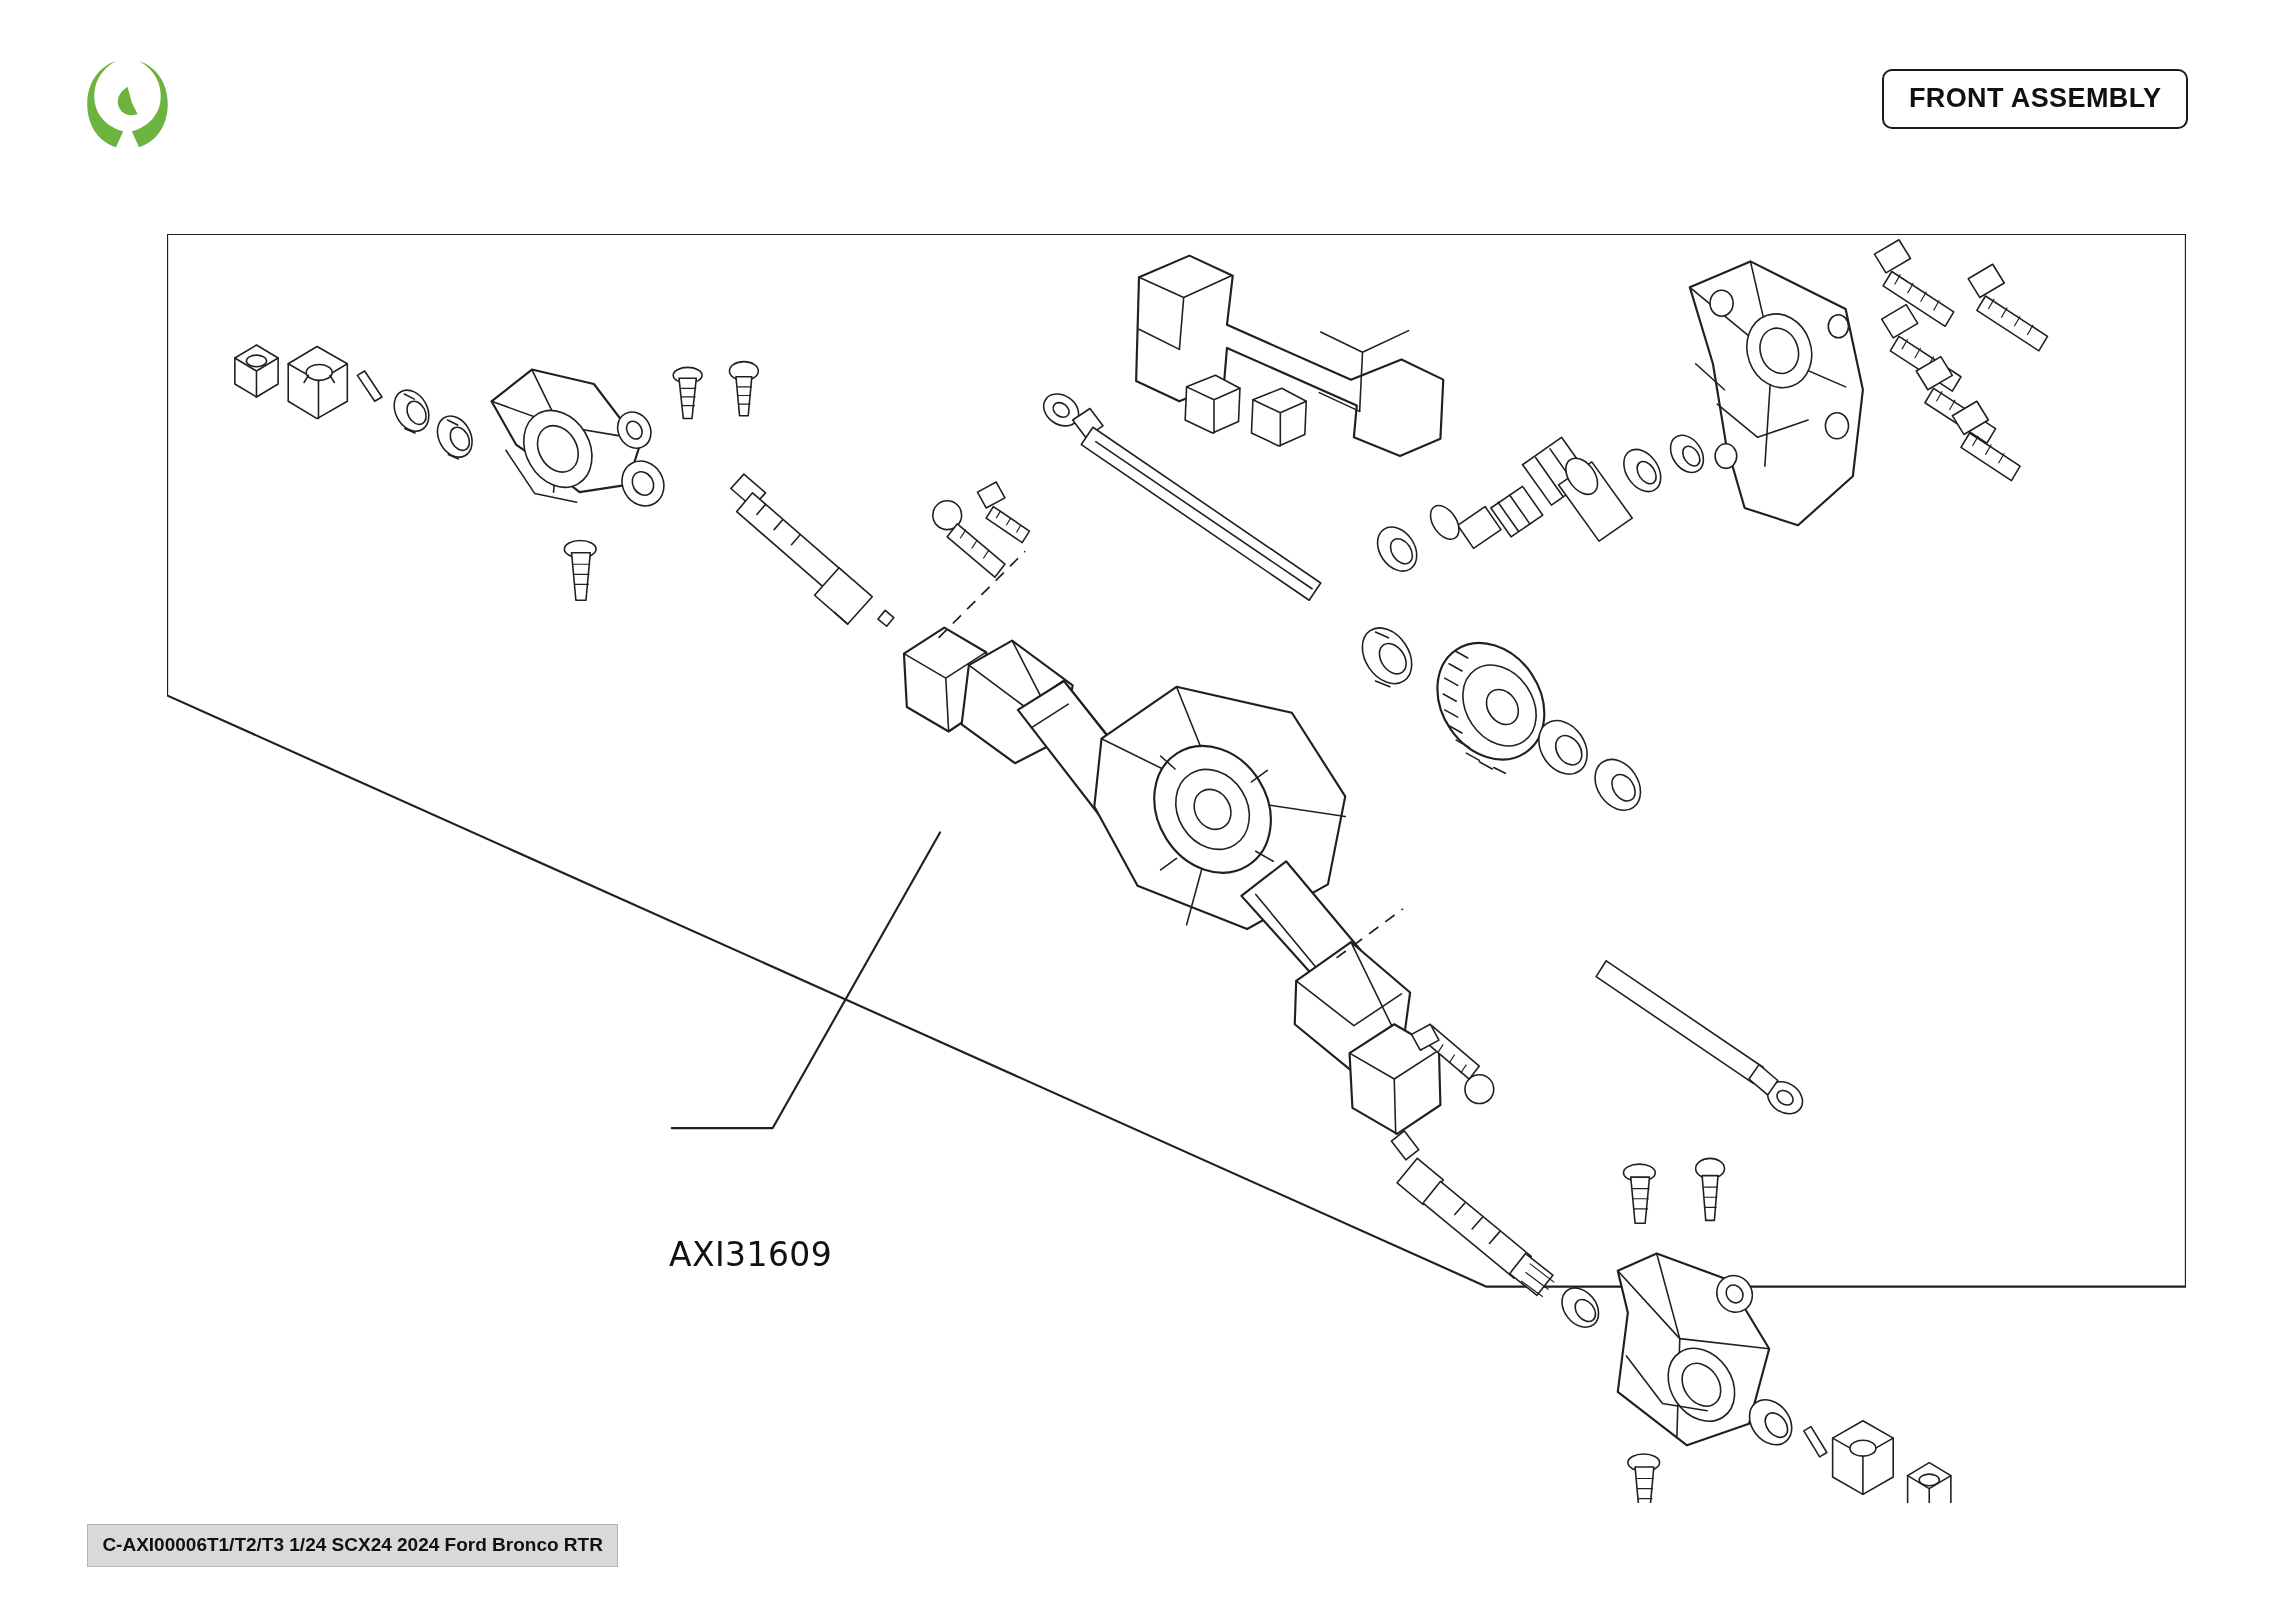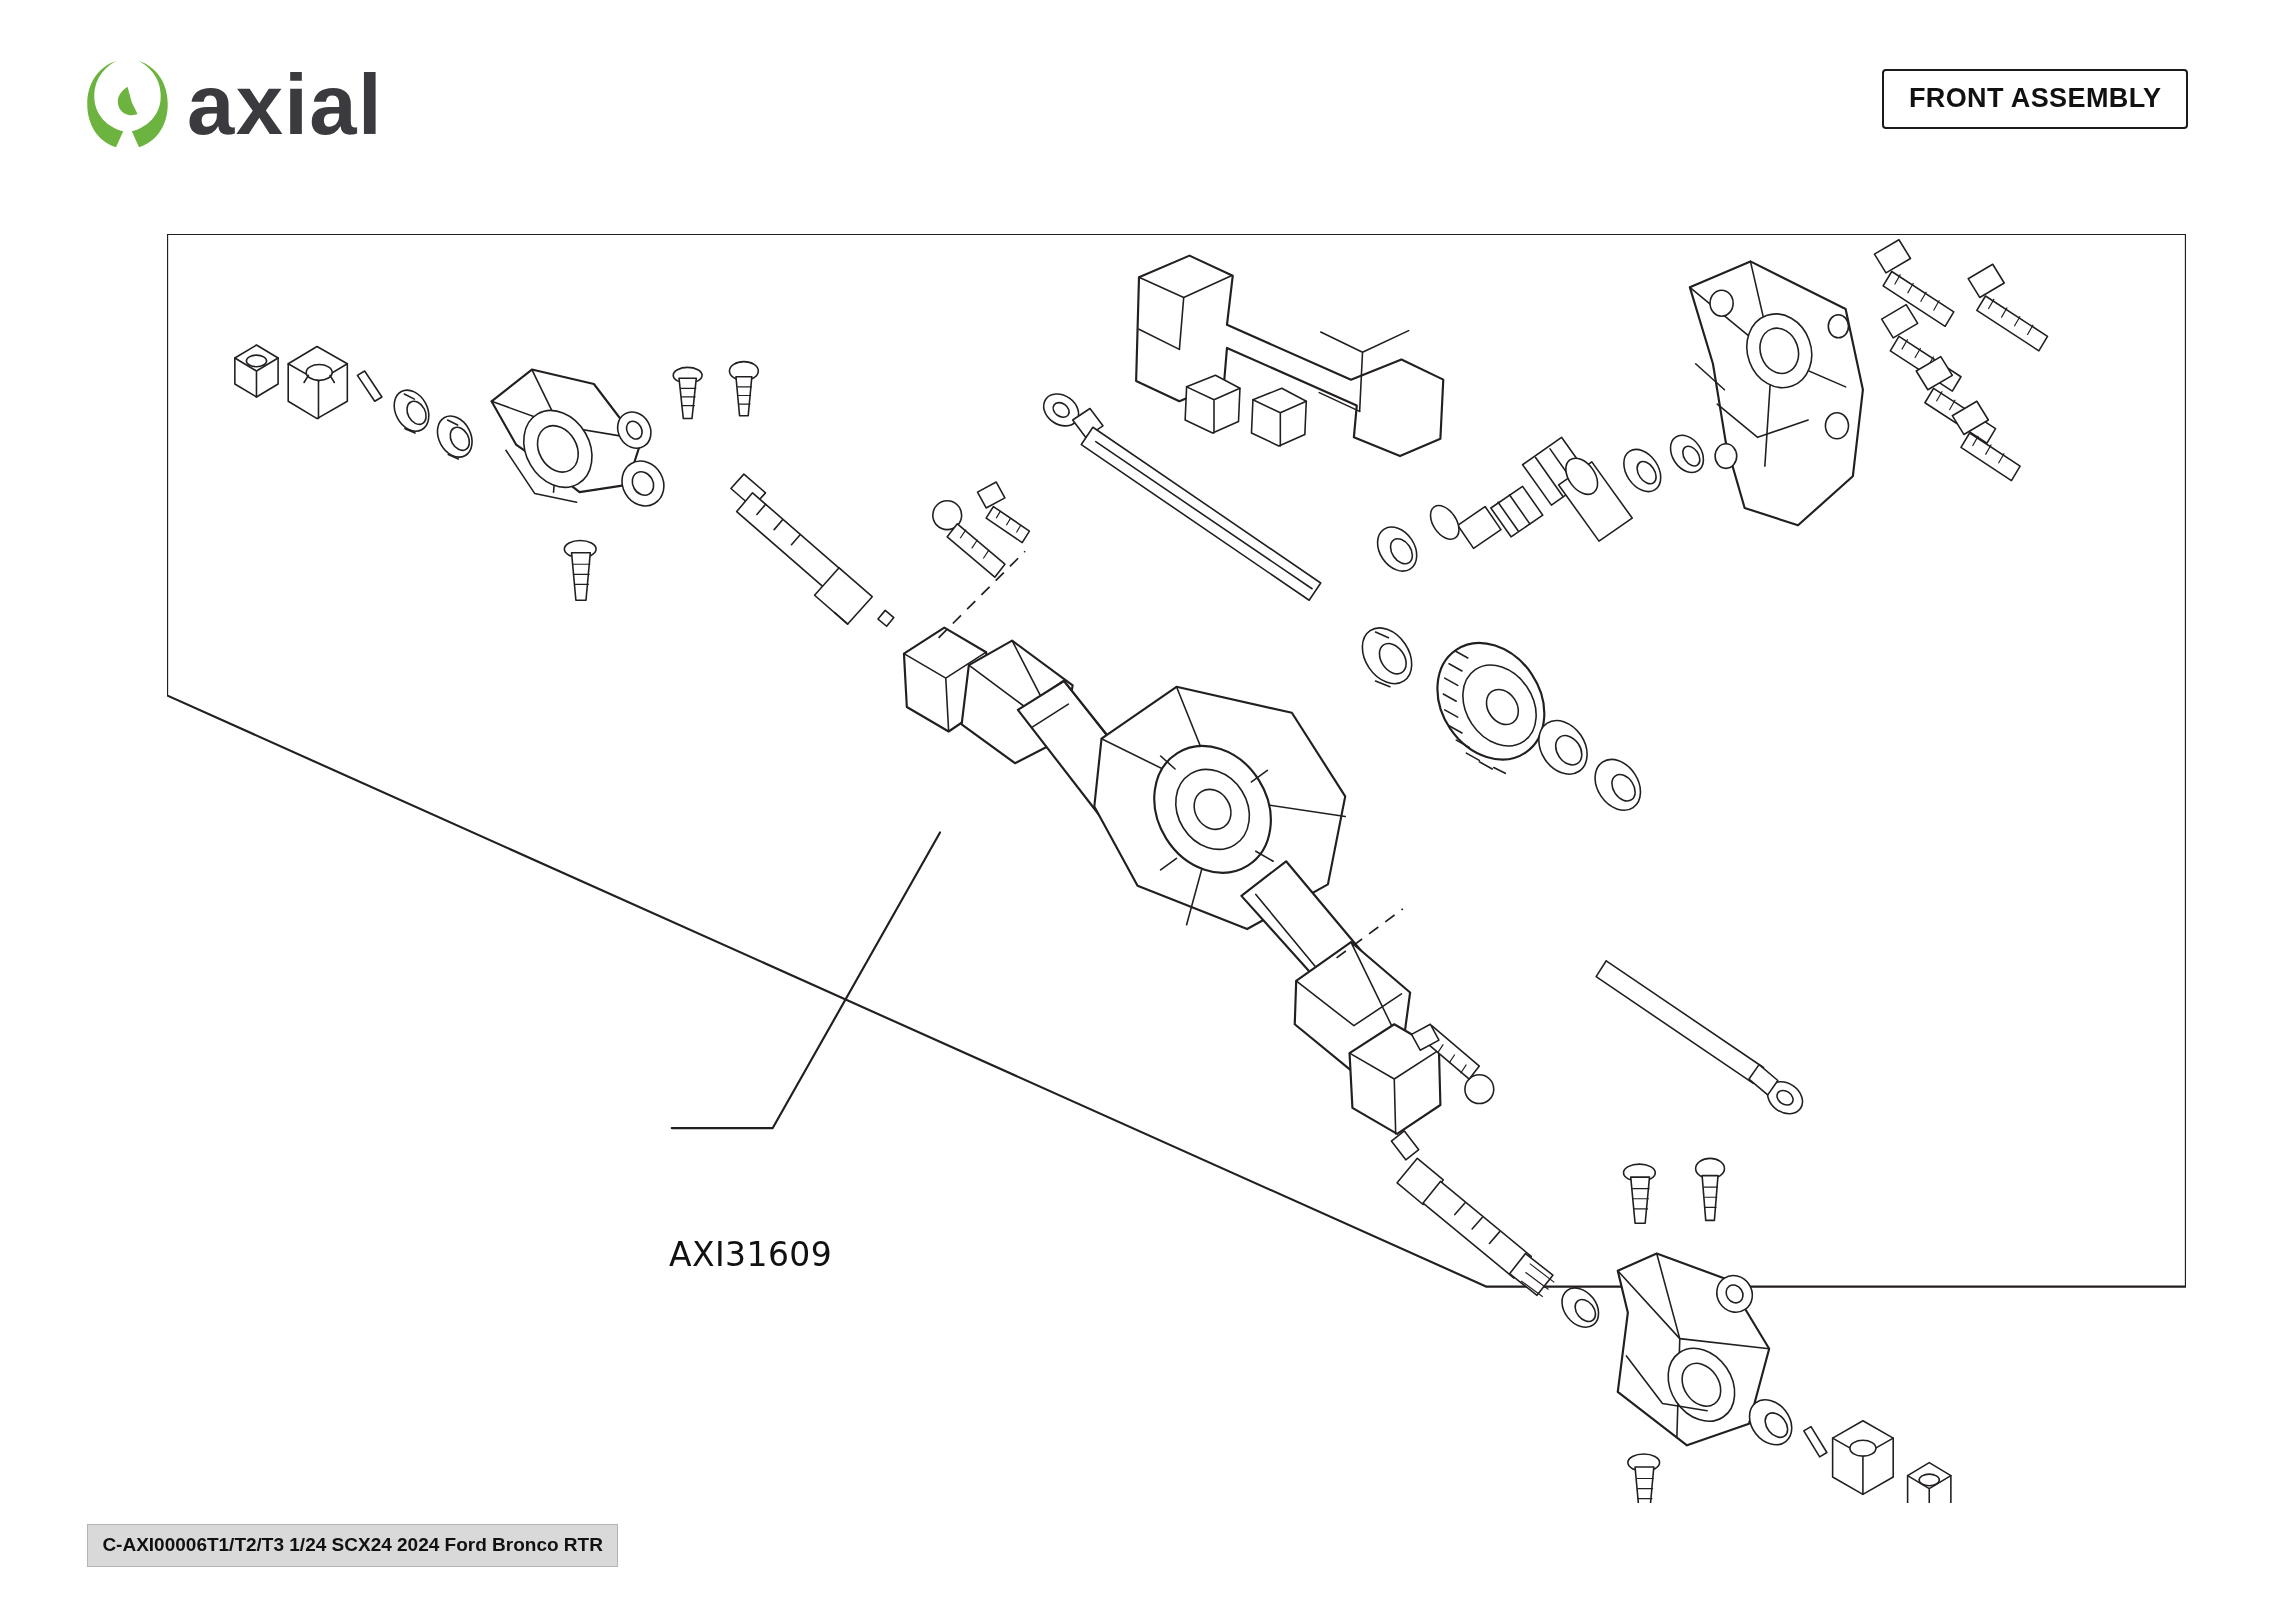--- a/index.html
+++ b/index.html
@@ -35,21 +35,21 @@
     font-weight: 700;
     line-height: 1;
     text-transform: lowercase;
   }
 
   #assembly-badge {
     position: absolute;
     right: 85px;
     top: 69px;
     border: 2.2px solid #1a1a1a;
-    border-radius: 4px;
+    border-radius: 10px;
     padding: 11.5px 24.5px 13px 24.5px;
     font-size: 27px;
     font-weight: 700;
     letter-spacing: 0.4px;
     color: #111;
     background: #fff;
     white-space: nowrap;
     margin-left: 8px;
   }
 
@@ -102,21 +102,20 @@
 <body>
 
 <div id="header-logo">
   <span id="logo-mark">
     <svg viewBox="0 0 112 128" width="81" height="92" aria-hidden="true">
       <path d="M40 4 C18 16 8 36 10 58 C12 80 28 96 50 102 L40 124 C14 116 0 92 0 64 C0 34 16 12 40 4 Z" fill="#6cb33f"></path>
       <path d="M72 4 C94 16 104 36 102 58 C100 80 84 96 62 102 L72 124 C98 116 112 92 112 64 C112 34 96 12 72 4 Z" fill="#6cb33f"></path>
       <path d="M56 40 C44 48 40 58 44 68 C48 78 60 82 70 78 L62 62 Z" fill="#6cb33f"></path>
     </svg>
   </span>
-  <span id="logo-wordmark">axial</span>
 </div>
 
 <div id="assembly-badge">FRONT ASSEMBLY</div>
 
 <div id="diagram-frame">
 <svg viewBox="0 0 2800 1760" width="2019" height="1269" aria-hidden="true">
 
   <path class="line" d="M0 0 H2800 V1460 H1830 L0 640 Z" fill="#ffffff"></path>
 
   <g>

